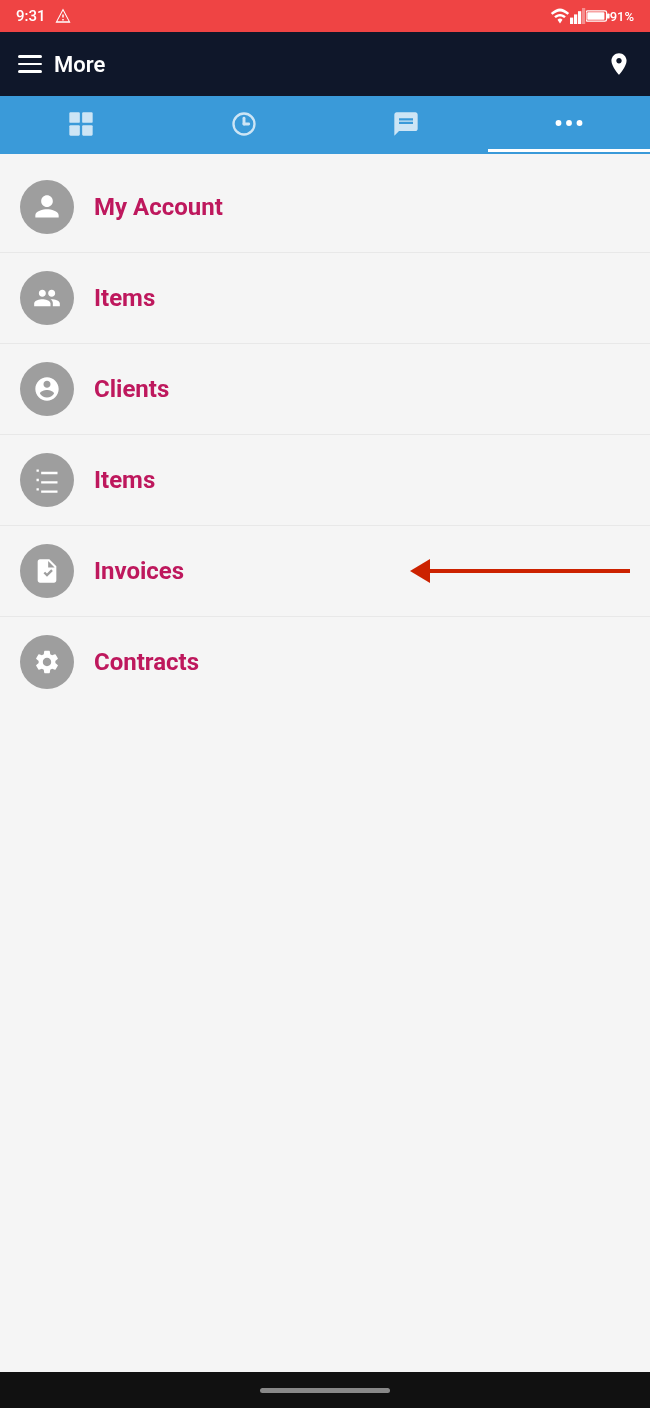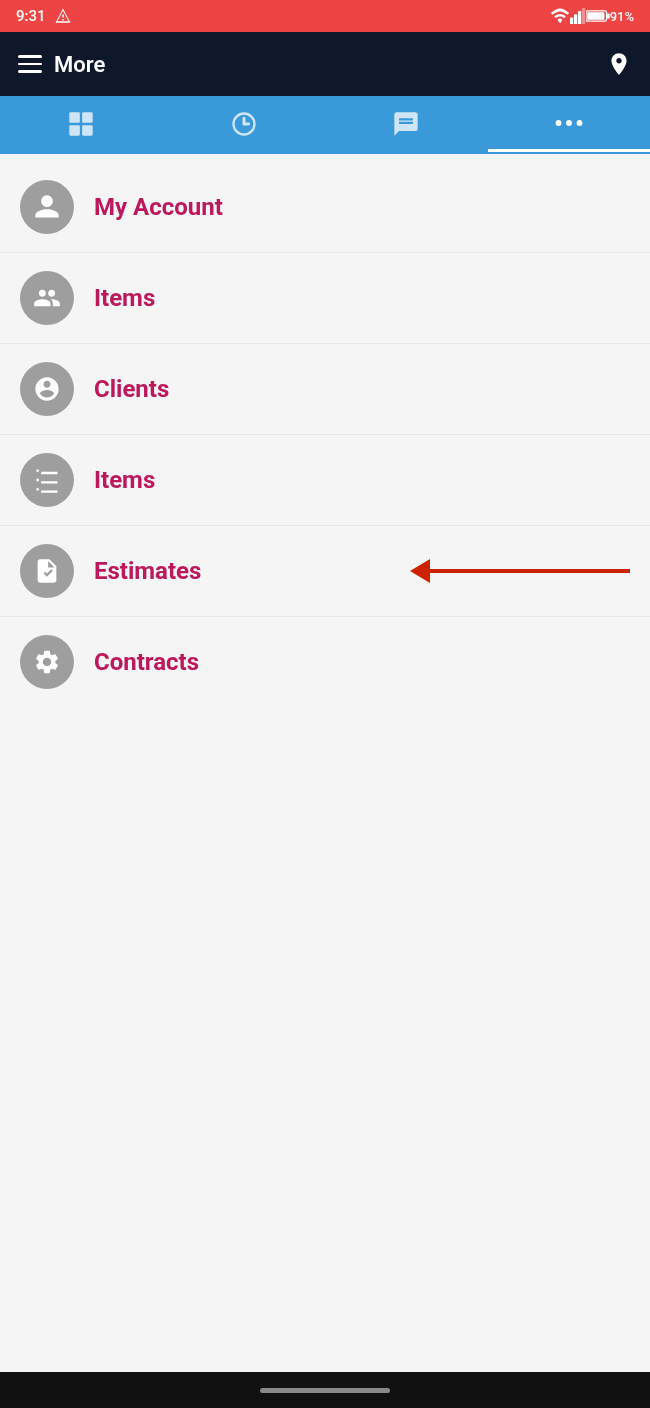--- a/index.html
+++ b/index.html
@@ -293,21 +293,21 @@
     </div>
     <span class="menu-label">Items</span>
   </div>
 
   <div class="menu-item" style="position:relative;">
     <div class="menu-icon-circle">
       <svg width="28" height="28" viewBox="0 0 24 24" fill="white">
         <path d="M14 2H6c-1.1 0-2 .9-2 2v16c0 1.1.9 2 2 2h12c1.1 0 2-.9 2-2V8l-6-6zm-1 7V3.5L18.5 9H13zm-1 8l-3-3 1.4-1.4 1.6 1.6 3.6-3.6 1.4 1.4-5 5z"></path>
       </svg>
     </div>
-    <span class="menu-label">Estimates</span>
+    <span class="menu-label">Invoices</span>
 
     <div class="arrow-annotation">
       <div class="arrow-head"></div>
       <div class="arrow-line"></div>
     </div>
   </div>
 
   <div class="menu-item">
     <div class="menu-icon-circle">
       <svg width="28" height="28" viewBox="0 0 24 24" fill="white">

